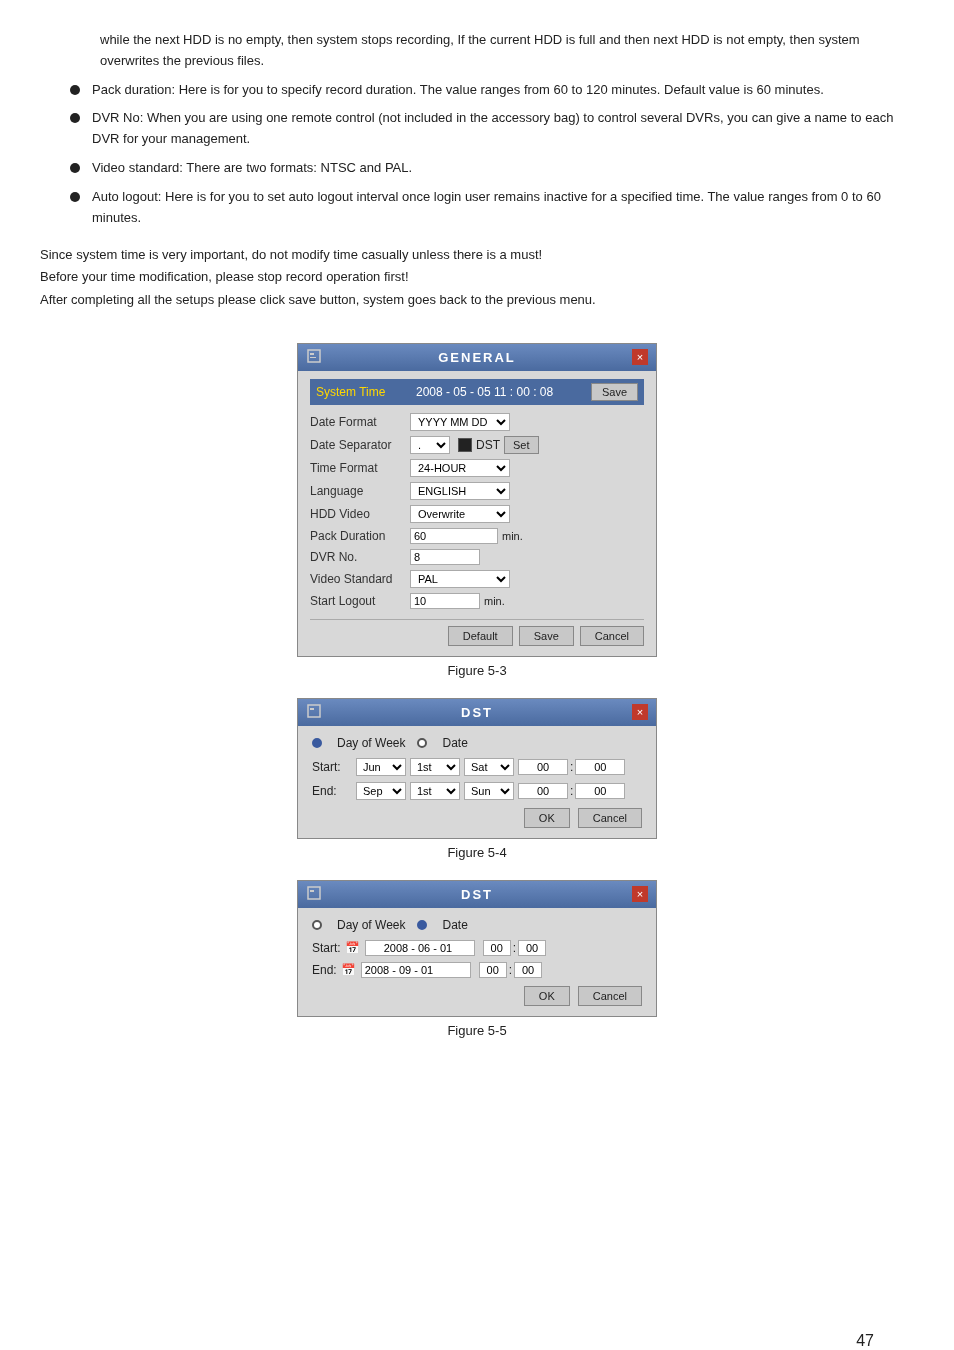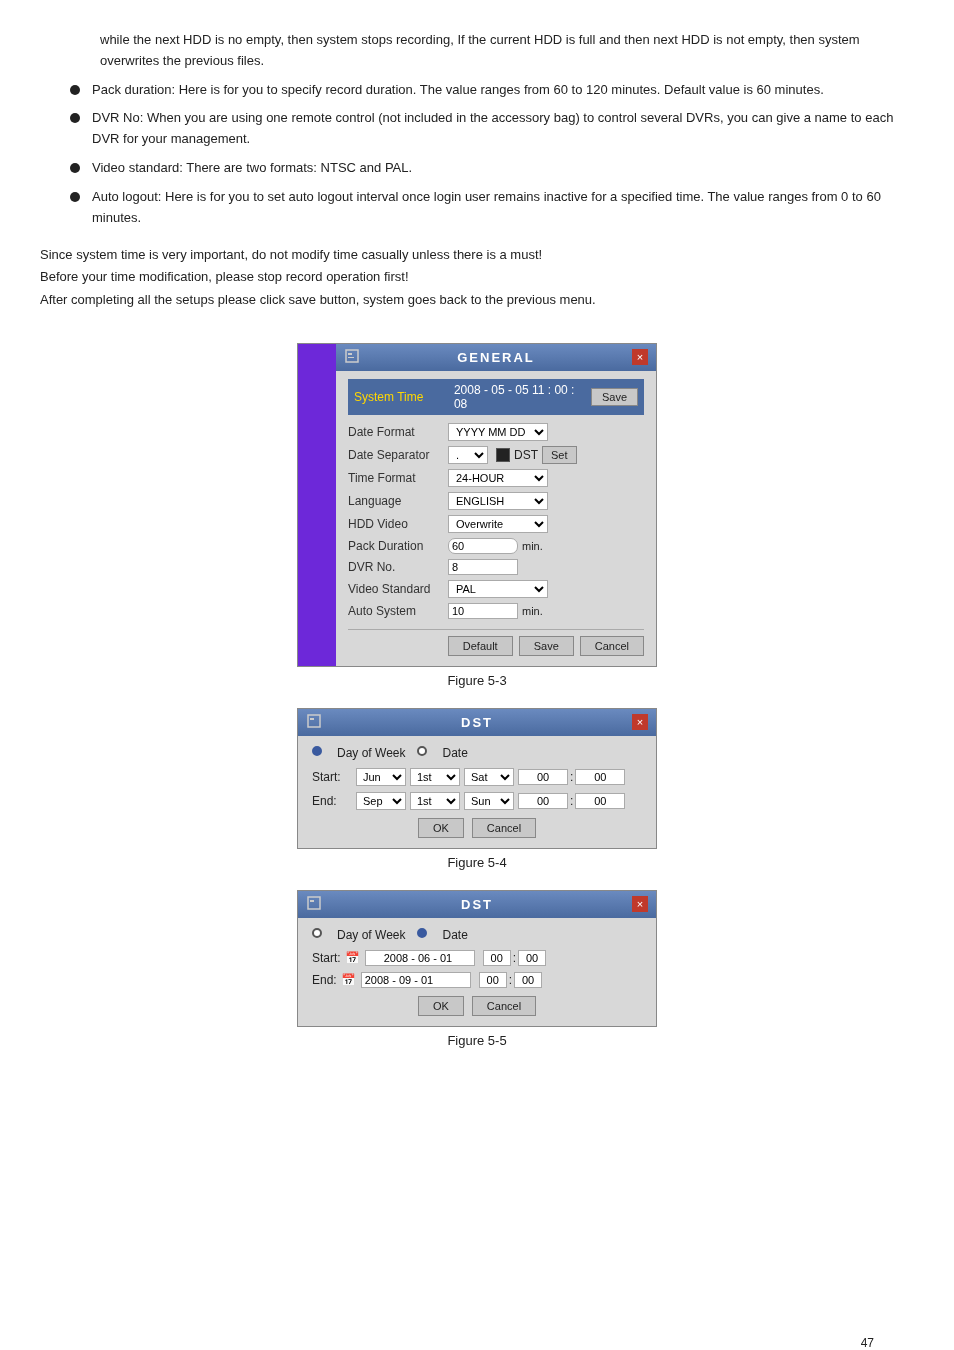--- a/index.html
+++ b/index.html
@@ -43,23 +43,22 @@
     }
     
     .dialog-container {
       display: flex;
       flex-direction: column;
       align-items: center;
       margin: 18px 0;
     }
     .dialog {
       border: 1px solid #888;
-      background: #6d28d9;
+      background: #8b5cf6;
       width: 360px;
-      padding-left: 38px;
     }
     .dialog-title-bar {
       background: linear-gradient(to bottom, #6a8abf, #4a6a9f);
       color: #fff;
       display: flex;
       align-items: center;
       justify-content: space-between;
       padding: 4px 8px;
       font-size: 13px;
       font-weight: bold;
@@ -168,20 +167,21 @@
       border: 1px solid #888;
       background: #e8e8e8;
       width: 360px;
     }
     .dst-body {
       background: #d8d8d8;
       padding: 10px 14px 10px 14px;
     }
     .dst-mode-row {
       display: flex;
+      align-items: center;
       gap: 12px;
       margin-bottom: 8px;
       font-size: 12px;
     }
     .dst-form-row {
       display: flex;
       align-items: center;
       margin-bottom: 6px;
       font-size: 12px;
       gap: 4px;
@@ -212,29 +212,29 @@
     }
     .time-input input {
       width: 30px;
       font-size: 11px;
       padding: 1px 3px;
       border: 1px solid #aaa;
       text-align: center;
     }
     .dst-footer {
       display: flex;
-      justify-content: center;
+      justify-content: flex-end;
       gap: 8px;
       margin-top: 8px;
     }
     .page-num {
       position: absolute;
       bottom: 30px;
       right: 40px;
-      font-size: 12px;
+      font-size: 16px;
     }
     .page-wrapper {
       position: relative;
       min-height: 1350px;
     }
     .radio-selected {
       display: inline-block;
       width: 10px;
       height: 10px;
       border-radius: 50%;
@@ -356,38 +356,38 @@
 
         <div class="form-row">
           <span class="field-label">HDD Video</span>
           <select>
             <option>Overwrite</option>
           </select>
         </div>
 
         <div class="form-row">
           <span class="field-label">Pack Duration</span>
-          <input type="text" value="60" style="width: 70px; border-radius: 7px;">
+          <input type="text" value="60" style="width: 88px;">
           <span class="unit">min.</span>
         </div>
 
         <div class="form-row">
           <span class="field-label">DVR No.</span>
           <input type="text" value="8" style="width: 70px;">
         </div>
 
         <div class="form-row">
           <span class="field-label">Video Standard</span>
           <select>
             <option>PAL</option>
           </select>
         </div>
 
         <div class="form-row">
-          <span class="field-label">Auto System</span>
+          <span class="field-label">Start Logout</span>
           <input type="text" value="10" style="width: 70px;">
           <span class="unit">min.</span>
         </div>
 
         <div class="dialog-footer">
           <button class="dialog-btn">Default</button>
           <button class="dialog-btn">Save</button>
           <button class="dialog-btn">Cancel</button>
         </div>
       </div>

